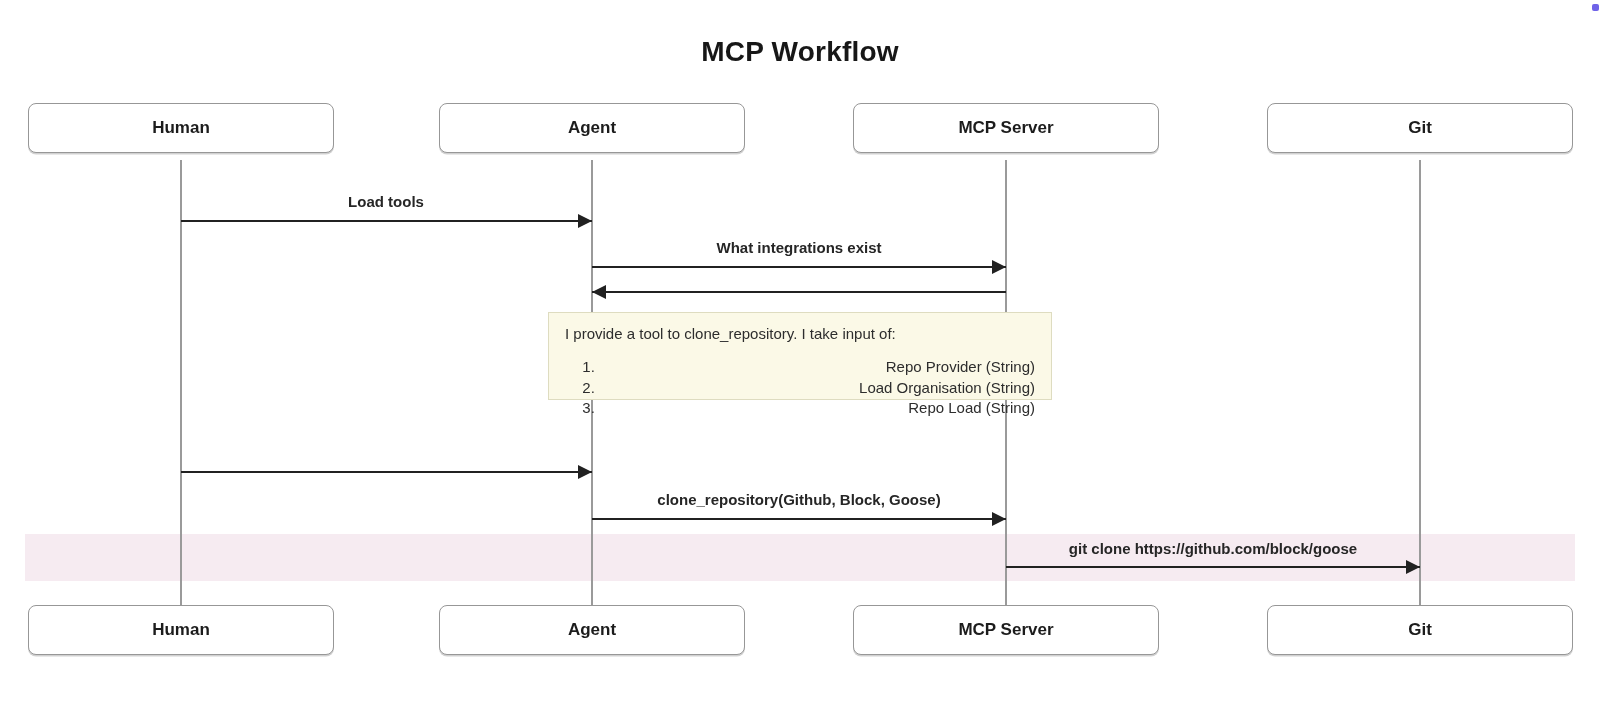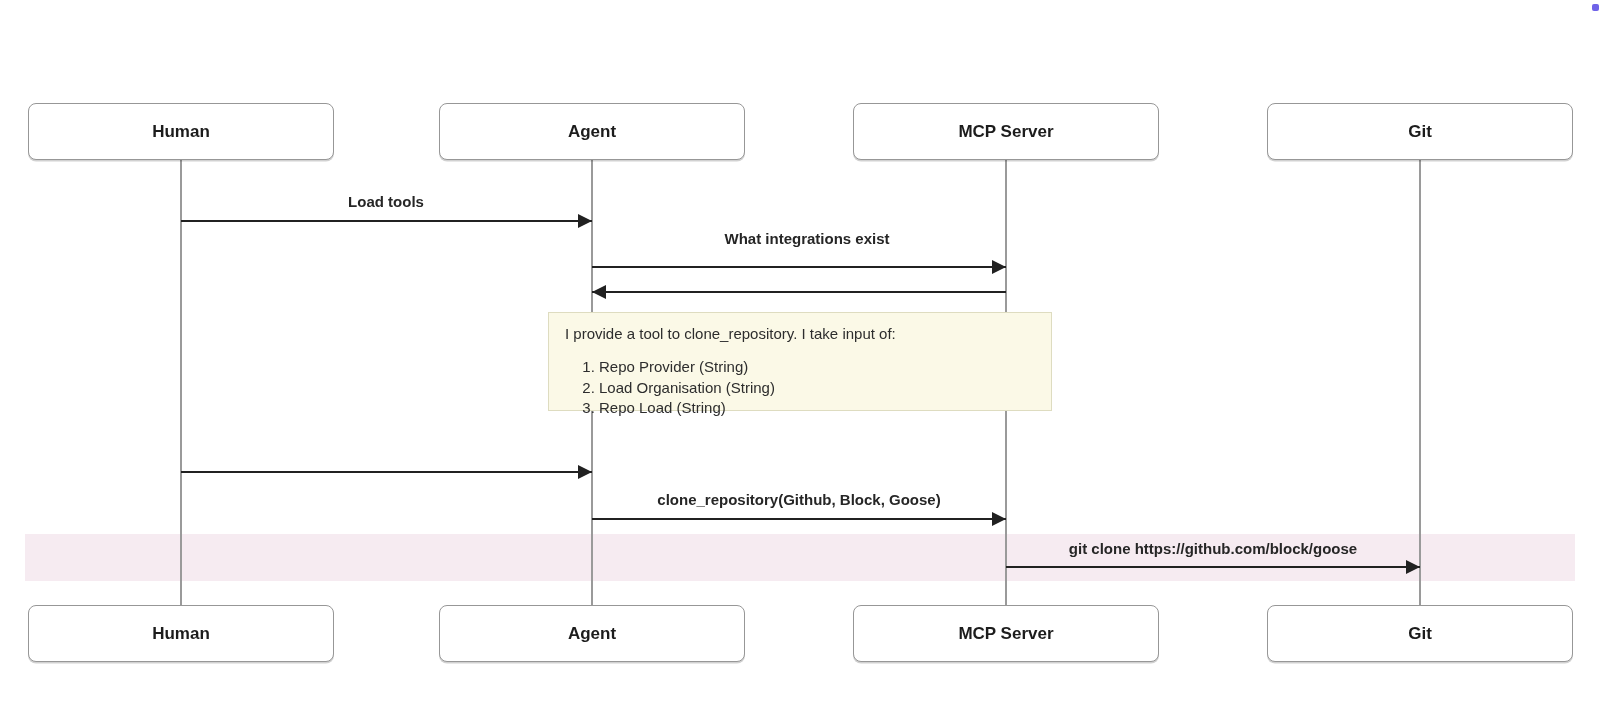--- a/index.html
+++ b/index.html
@@ -17,21 +17,21 @@
   html,body{margin:0;padding:0;background:#ffffff;}
   body{font-family:"Liberation Sans", sans-serif;color:var(--text);}
   .canvas{position:relative;width:1600px;height:705px;background:#fff;overflow:hidden;}
 
   .diagram-title{
     position:absolute;left:0;right:0;top:36px;text-align:center;
     font-size:28px;font-weight:bold;color:var(--title-color);letter-spacing:.2px;
   }
 
   .actor-box{
-    position:absolute;width:306px;height:57px;background:var(--actor-bg);
+    position:absolute;width:306px;height:50px;background:var(--actor-bg);
     border:1.5px solid var(--actor-border);border-radius:8px;
     box-shadow:0 1.5px 0 rgba(0,0,0,.18);
     display:flex;align-items:center;justify-content:center;
     font-size:17px;font-weight:bold;color:#1c1c1c;z-index:5;box-sizing:border-box;
   }
 
   .lifeline{position:absolute;width:2px;background:var(--lifeline);top:160px;height:446px;z-index:2;}
 
   .band{position:absolute;background:var(--highlight-band);z-index:1;}
 
@@ -39,37 +39,38 @@
   .arrow-head{position:absolute;width:0;height:0;z-index:4;
     border-top:7px solid transparent;border-bottom:7px solid transparent;}
   .arrow-head.right{border-left:14px solid var(--arrow);}
   .arrow-head.left{border-right:14px solid var(--arrow);}
   .msg-label{
     position:absolute;transform:translateX(-50%);white-space:nowrap;
     font-size:15px;color:var(--text);z-index:4;font-weight:bold;
   }
 
   .note{
-    position:absolute;left:548px;top:312px;width:504px;height:99px;box-sizing:border-box;
+    position:absolute;left:548px;top:312px;width:504px;height:88px;box-sizing:border-box;
     background:var(--note-bg);border:1px solid var(--note-border);
     padding:12px 16px;font-size:15px;color:#2d2d2d;z-index:3;
   }
-  .note ol{margin:15px 0 0 0;padding-left:34px;}
+  .note ol{margin:15px 0 0 0;padding-left:34px;text-align:right;}
   .note li{line-height:20.5px;}
 
   .cursor-dot{
     position:absolute;left:1592px;top:4px;width:7px;height:7px;border-radius:2px;
     background:var(--cursor-dot);z-index:6;
   }
 </style>
 </head>
 <body>
 
 <div class="canvas">
 
+  <div class="diagram-title">MCP Workflow</div>
 
   <div class="actor-box" style="left:28px;top:103px;">
     <span>Human</span>
   </div>
   <div class="actor-box" style="left:439px;top:103px;">
     <span>Agent</span>
   </div>
   <div class="actor-box" style="left:853px;top:103px;">
     <span>MCP Server</span>
   </div>
@@ -81,21 +82,21 @@
   <div class="lifeline" style="left:591px;"></div>
   <div class="lifeline" style="left:1005px;"></div>
   <div class="lifeline" style="left:1419px;"></div>
 
   <div class="band" style="left:25px;top:534px;width:1550px;height:47px;"></div>
 
   <div class="msg-label" style="left:386px;top:193px;">Load tools</div>
   <div class="msg-line" style="left:181px;top:220px;width:411px;"></div>
   <div class="arrow-head right" style="left:578px;top:214px;"></div>
 
-  <div class="msg-label" style="left:799px;top:230px;margin-left:8px;">What integrations exist</div>
+  <div class="msg-label" style="left:799px;top:239px;">What integrations exist</div>
   <div class="msg-line" style="left:592px;top:266px;width:414px;"></div>
   <div class="arrow-head right" style="left:992px;top:260px;"></div>
 
   <div class="msg-label" style="left:799px;top:268px;"></div>
   <div class="msg-line" style="left:592px;top:291px;width:414px;"></div>
   <div class="arrow-head left" style="left:592px;top:285px;"></div>
 
   <div class="note">
     <div>I provide a tool to clone_repository. I take input of:</div>
     <ol>

